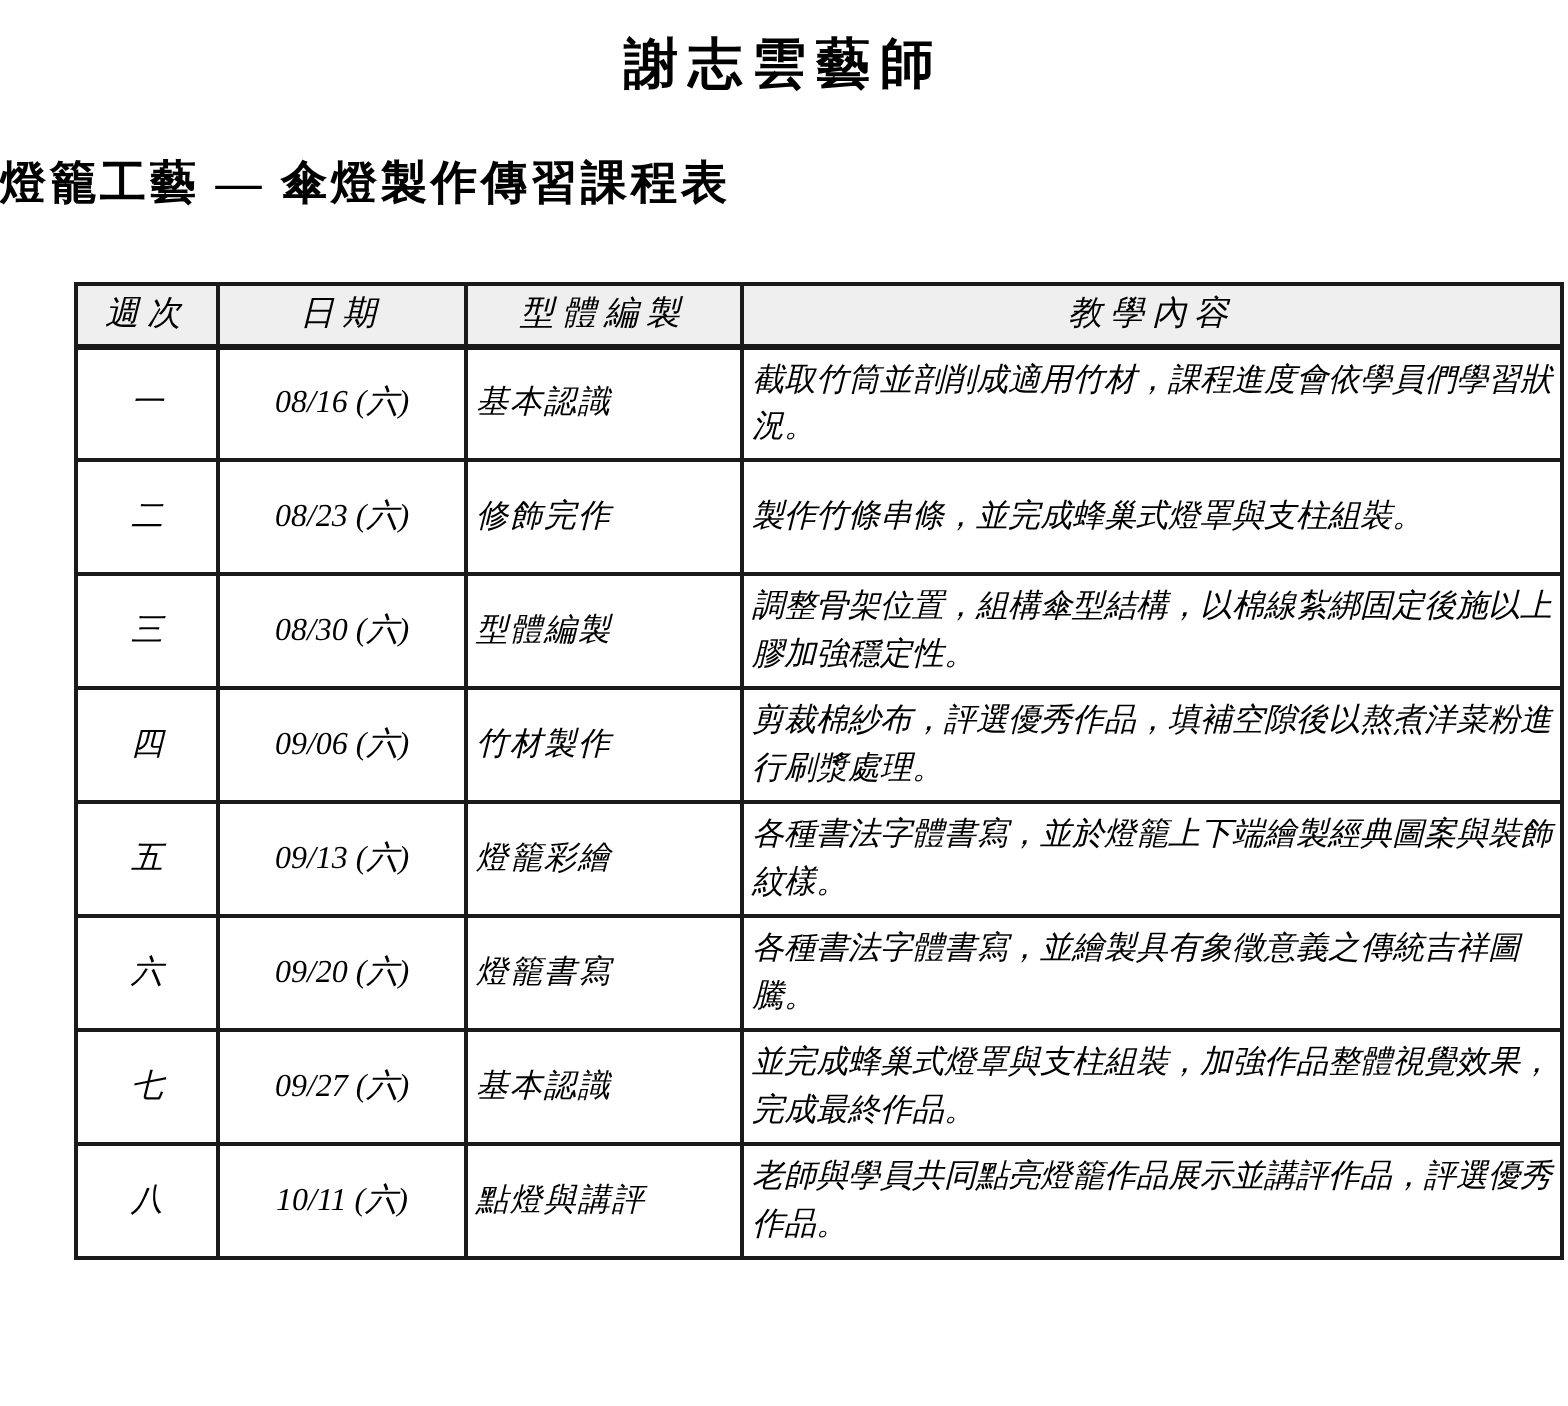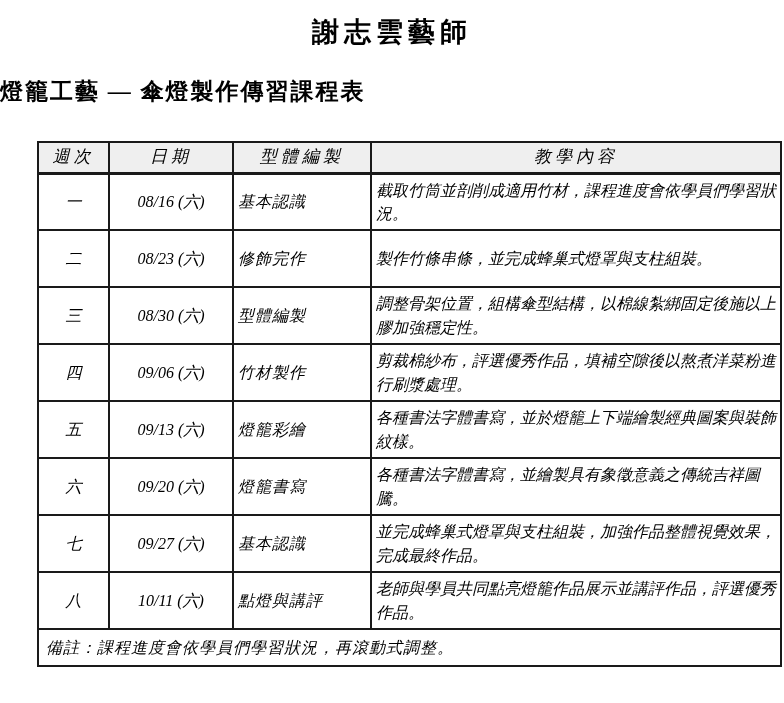--- a/index.html
+++ b/index.html
@@ -140,19 +140,16 @@
         <td class="c-date">09/27 (六)</td>
         <td class="c-topic">基本認識</td>
         <td class="c-content">並完成蜂巢式燈罩與支柱組裝，加強作品整體視覺效果，完成最終作品。</td>
       </tr>
       <tr class="data-row">
         <td class="c-week">八</td>
         <td class="c-date">10/11 (六)</td>
         <td class="c-topic">點燈與講評</td>
         <td class="c-content">老師與學員共同點亮燈籠作品展示並講評作品，評選優秀作品。</td>
       </tr>
-      <tr class="note-row">
-        <td colspan="4">備註：課程進度會依學員們學習狀況，再滾動式調整。</td>
-      </tr>
     </tbody>
   </table>
 
 </div>
 
 </body></html>

